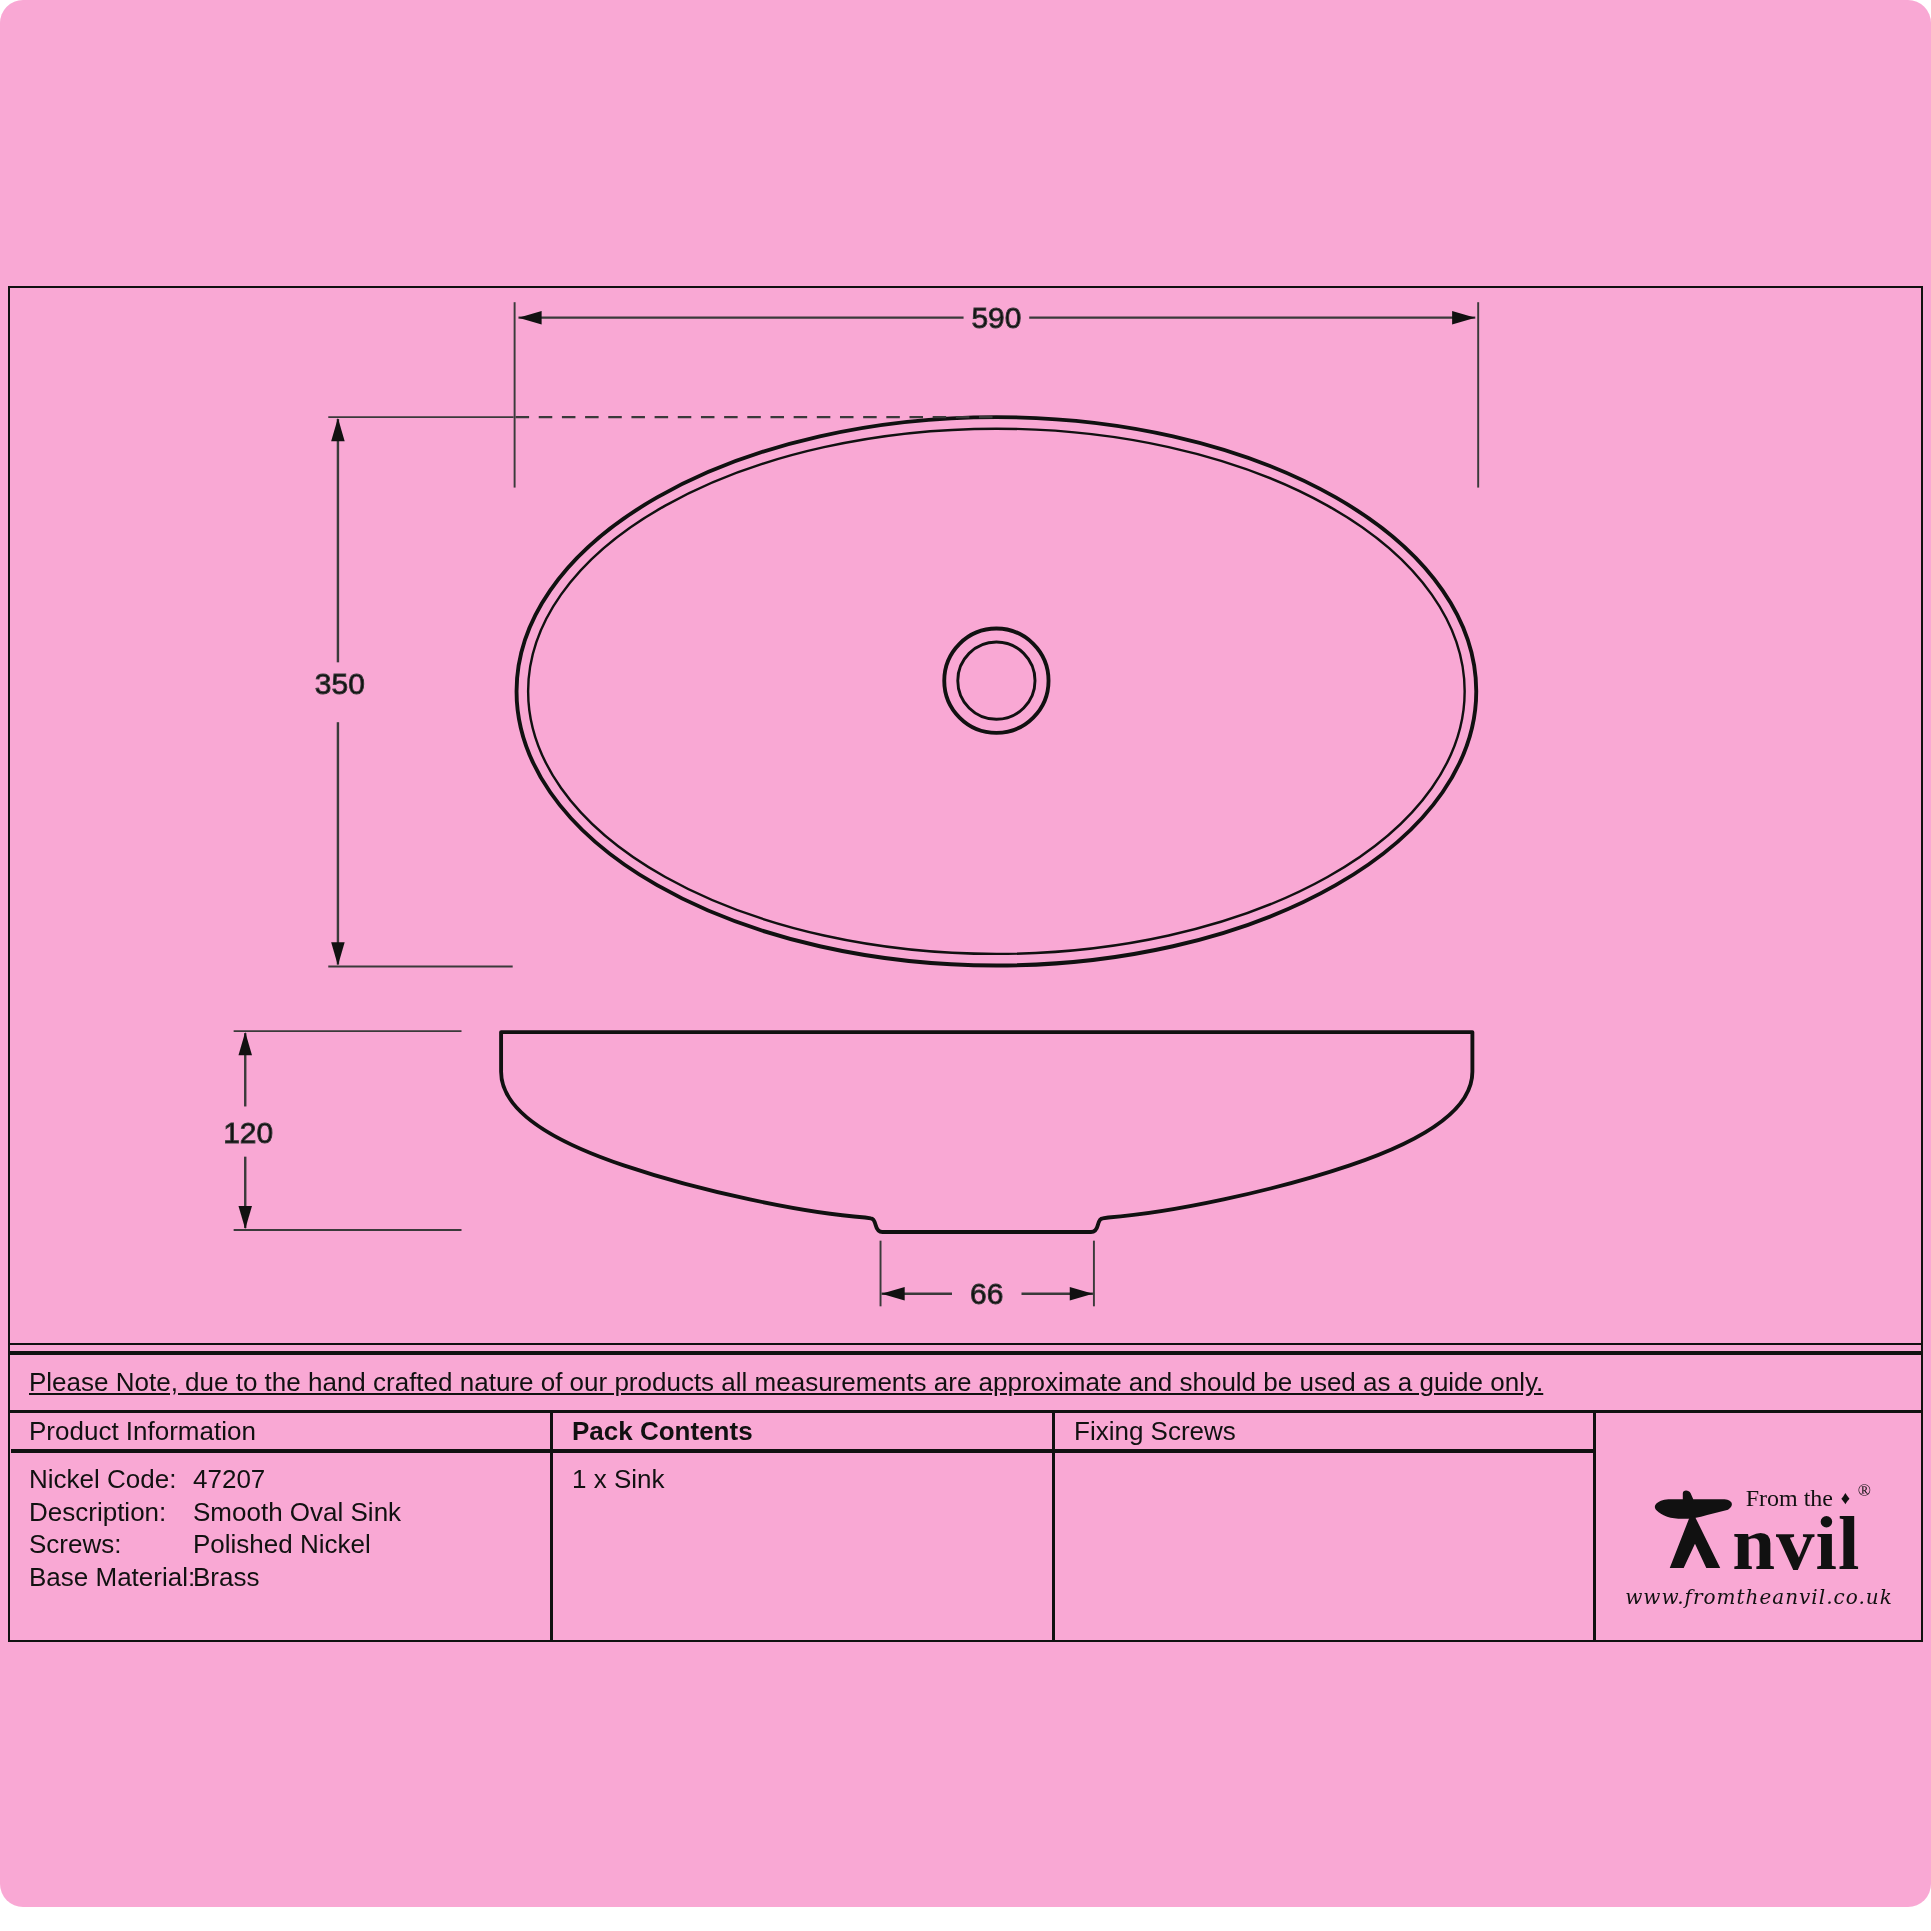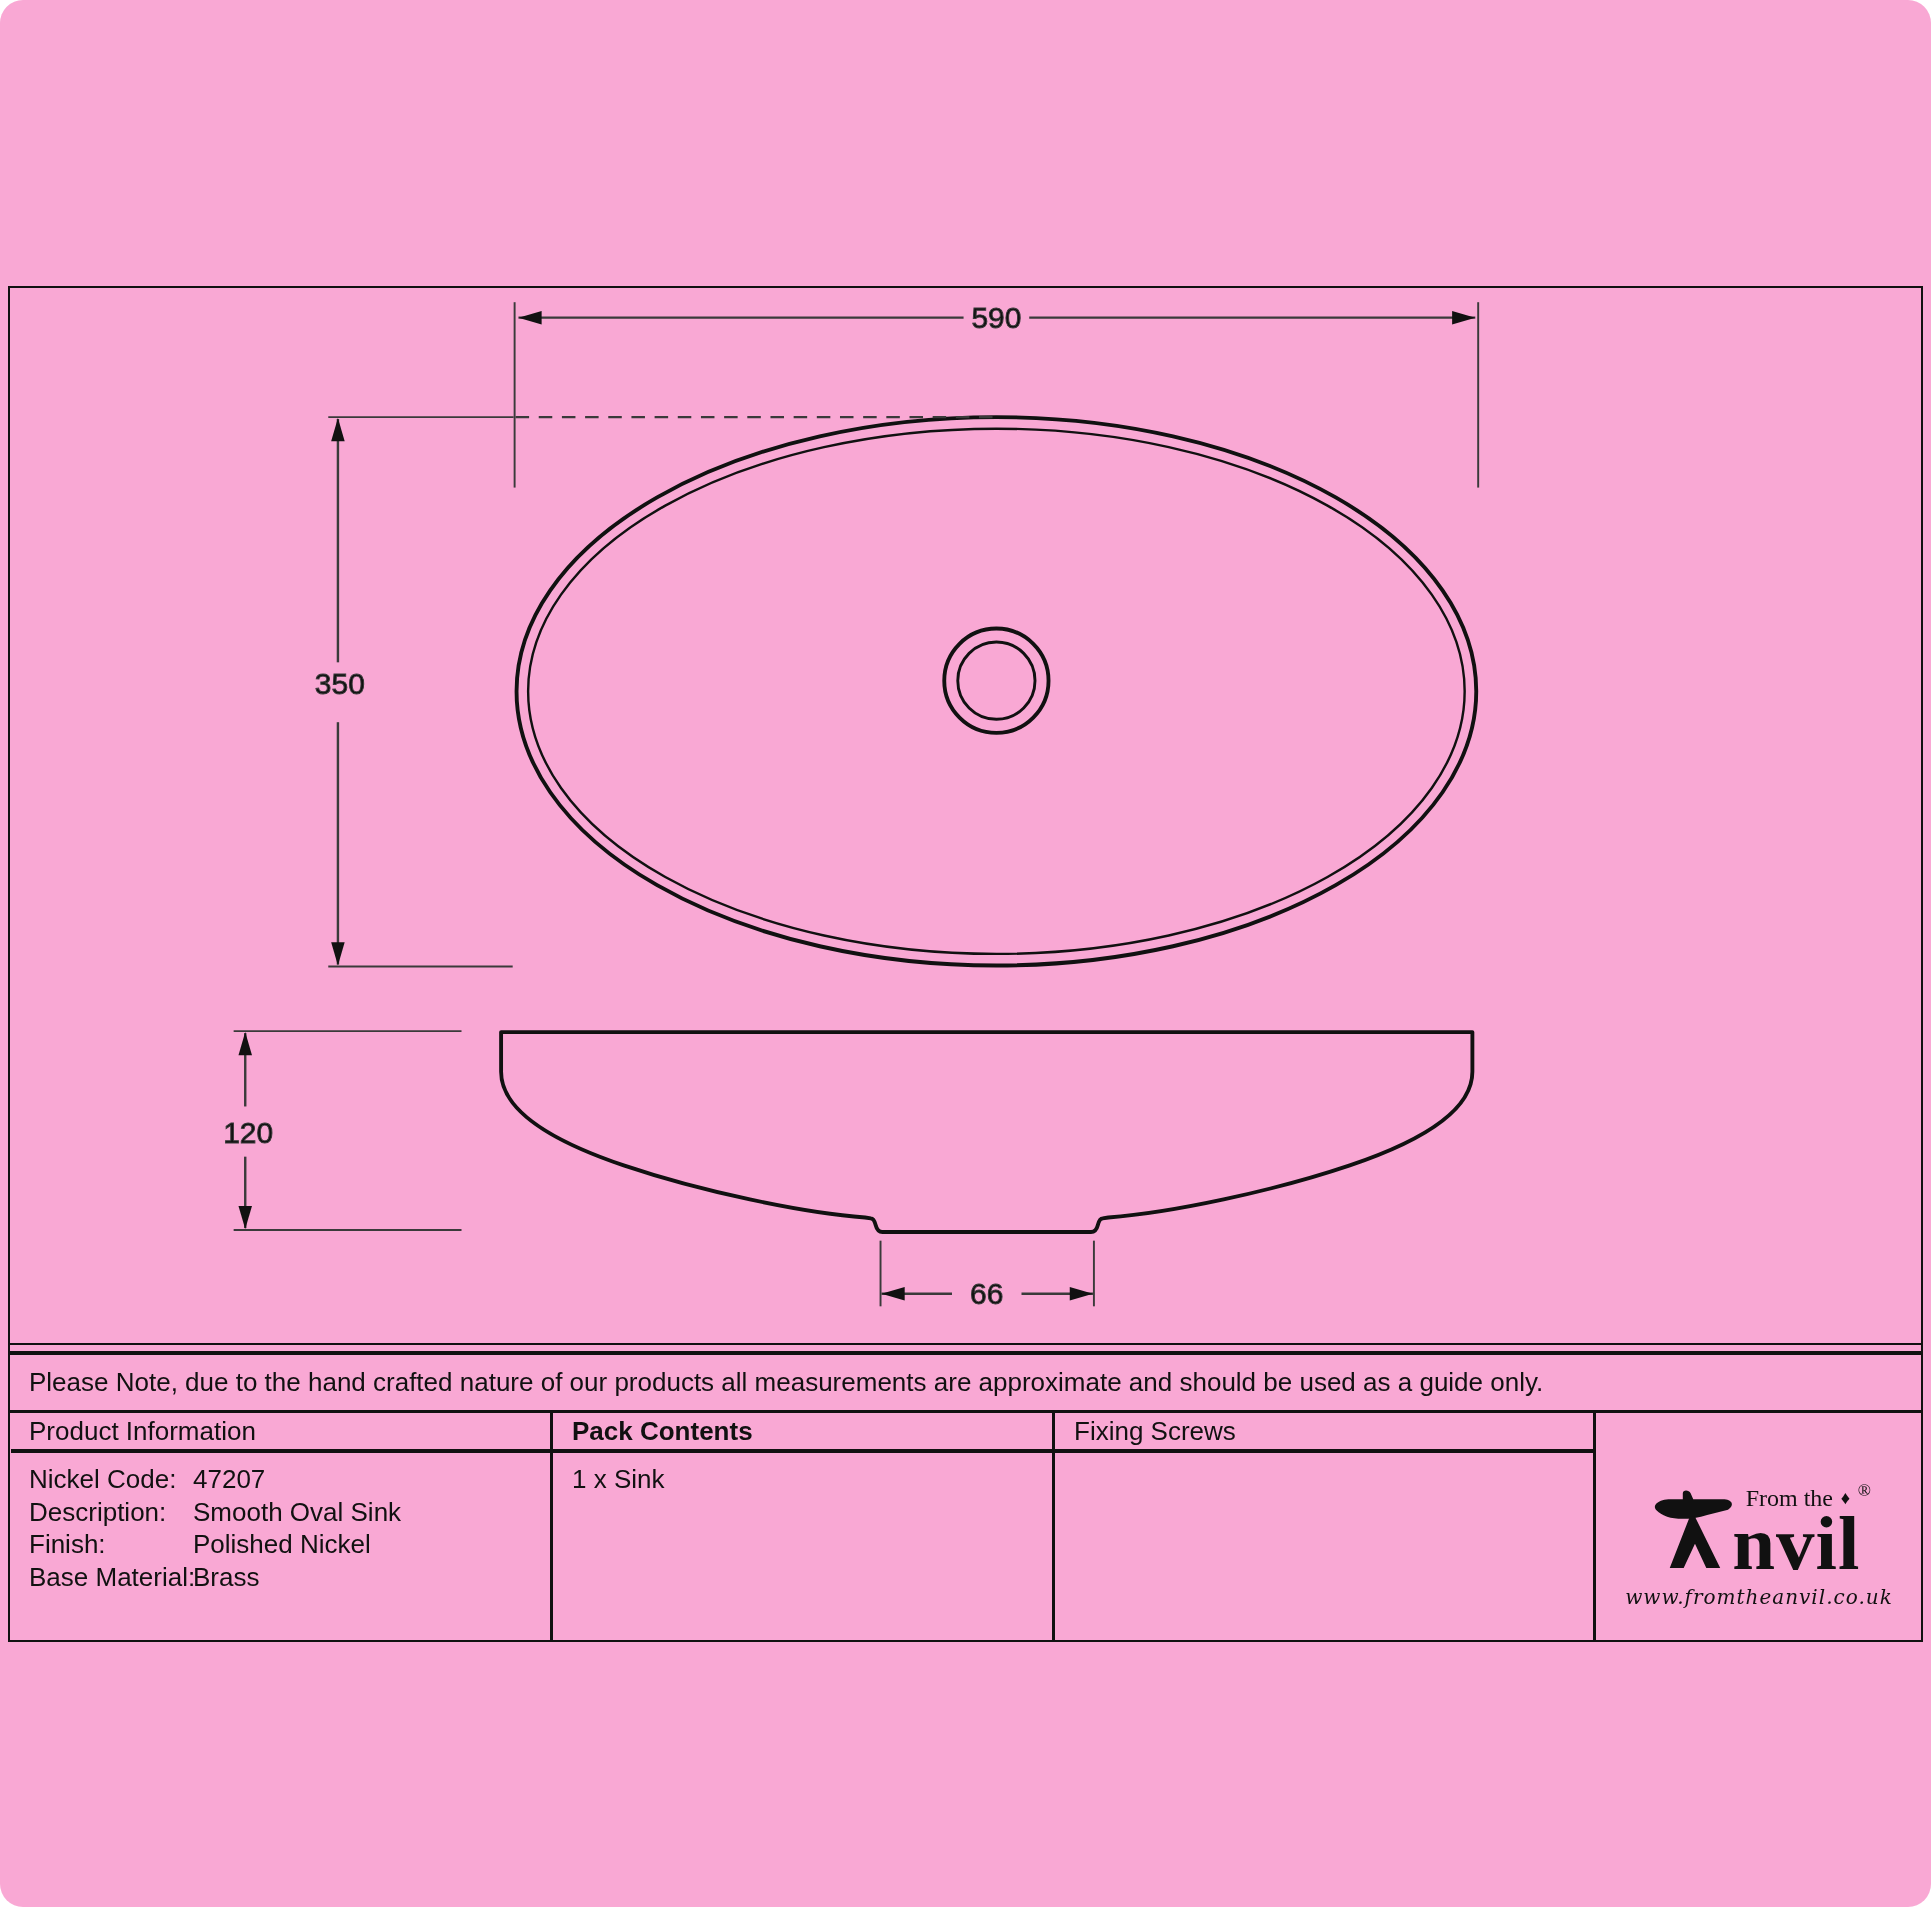--- a/index.html
+++ b/index.html
@@ -42,20 +42,21 @@
   }
 
   
   .note-text {
     position: absolute;
     left: 29px; top: 1355px;
     width: 1834px; height: 55px;
     line-height: 55px;
     font-size: 26px;
     white-space: nowrap;
+    text-decoration: underline;
   }
   .col-header {
     position: absolute;
     top: 1413px; height: 37px;
     line-height: 37px;
     font-size: 26px;
     white-space: nowrap;
   }
   .prow { position: absolute; height: 33px; line-height: 33px; font-size: 26px; white-space: nowrap; }
   .prow .plabel { position: absolute; left: 29px; }
@@ -200,21 +201,21 @@
 
   <div class="prow" style="top:1463px;">
     <span class="plabel">Nickel Code:</span>
     <span class="pvalue">47207</span>
   </div>
   <div class="prow" style="top:1496px;">
     <span class="plabel">Description:</span>
     <span class="pvalue">Smooth Oval Sink</span>
   </div>
   <div class="prow" style="top:1528px;">
-    <span class="plabel">Finish:</span>
+    <span class="plabel">Screws:</span>
     <span class="pvalue">Polished Nickel</span>
   </div>
   <div class="prow" style="top:1561px;">
     <span class="plabel">Base Material:</span>
     <span class="pvalue">Brass</span>
   </div>
 
   <div class="pack-value">1 x Sink</div>
 
   <div class="logo">

